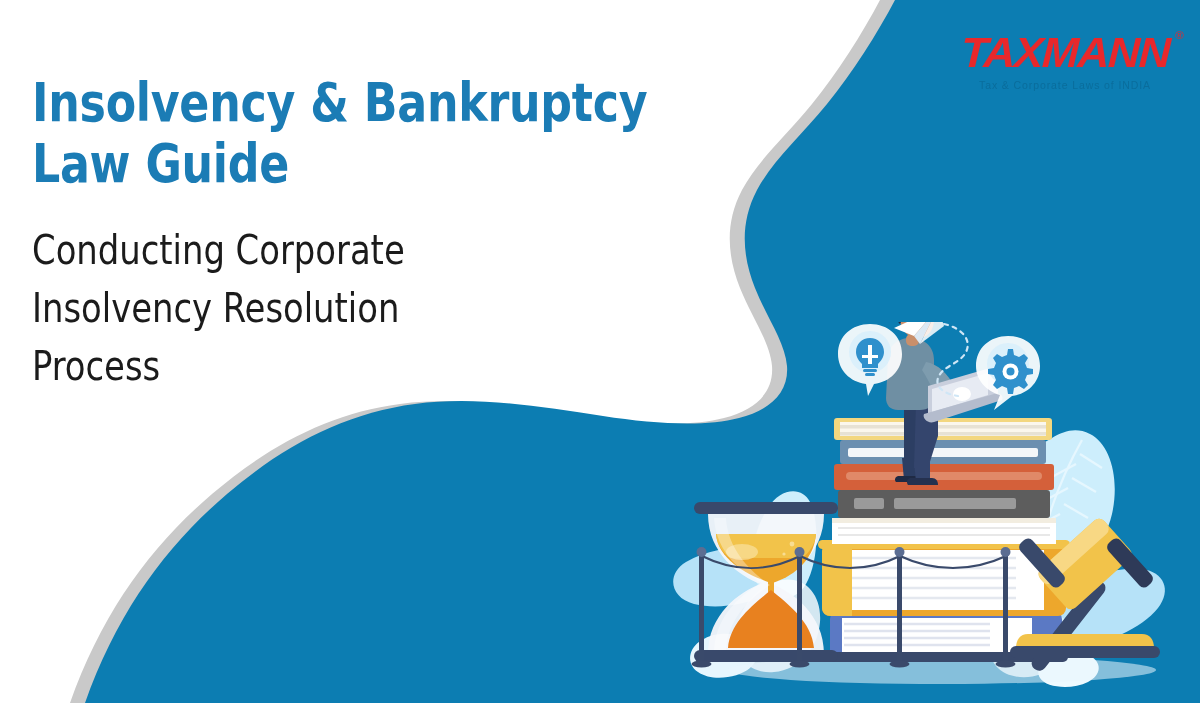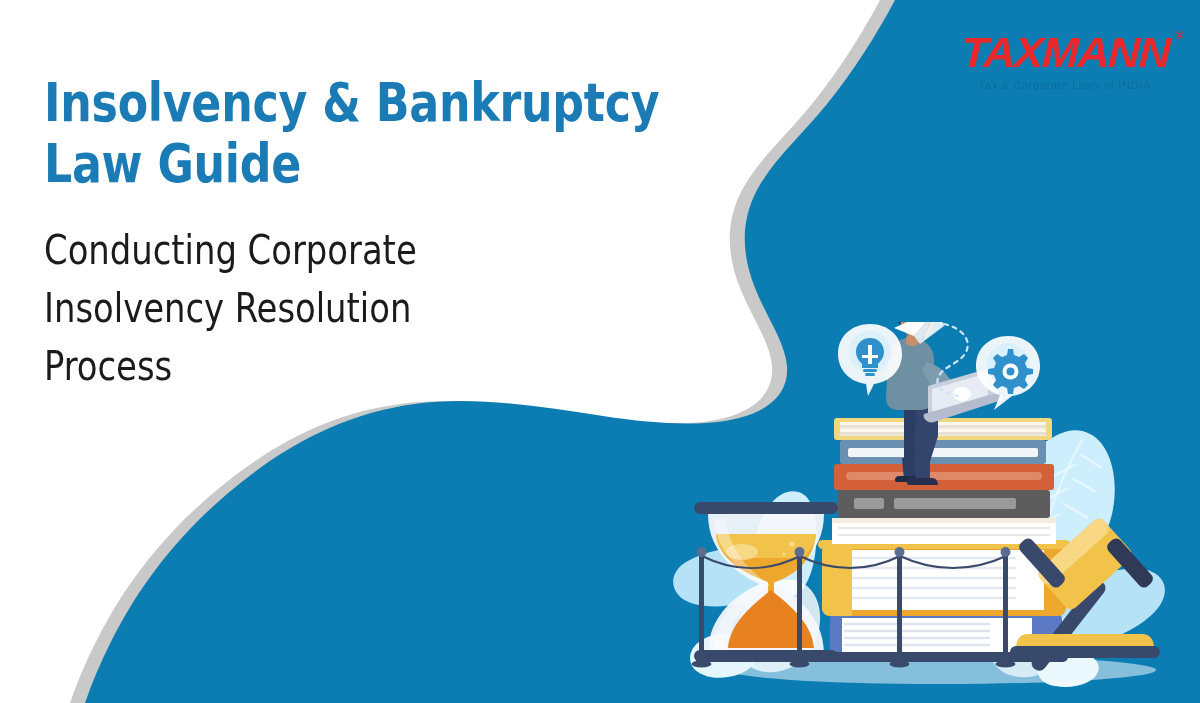--- a/index.html
+++ b/index.html
@@ -17,21 +17,21 @@
     overflow:hidden;
   }
   #bg-svg {
     position:absolute; left:0; top:0;
     width:1200px; height:703px;
     display:block;
   }
   
   #text-block {
     position:absolute;
-    left:44px; top:72px;
+    left:32px; top:72px;
     width:690px;
     z-index:6;
   }
   #title {
     font-family:"Liberation Sans Narrow","DejaVu Sans Condensed","Liberation Sans", sans-serif;
     font-weight:700;
     font-size:53px;
     line-height:1.16;
     letter-spacing:-0.3px;
     color:#1b7cb5;

